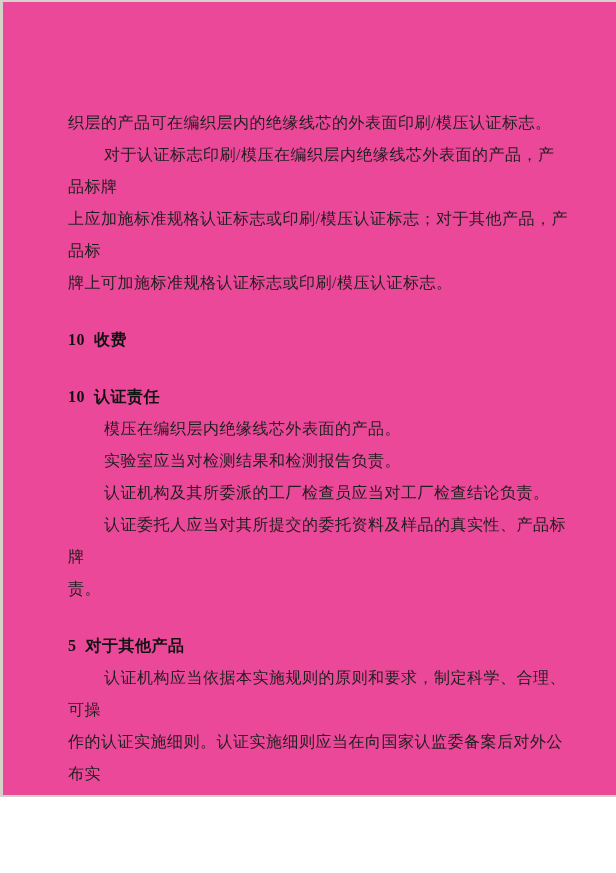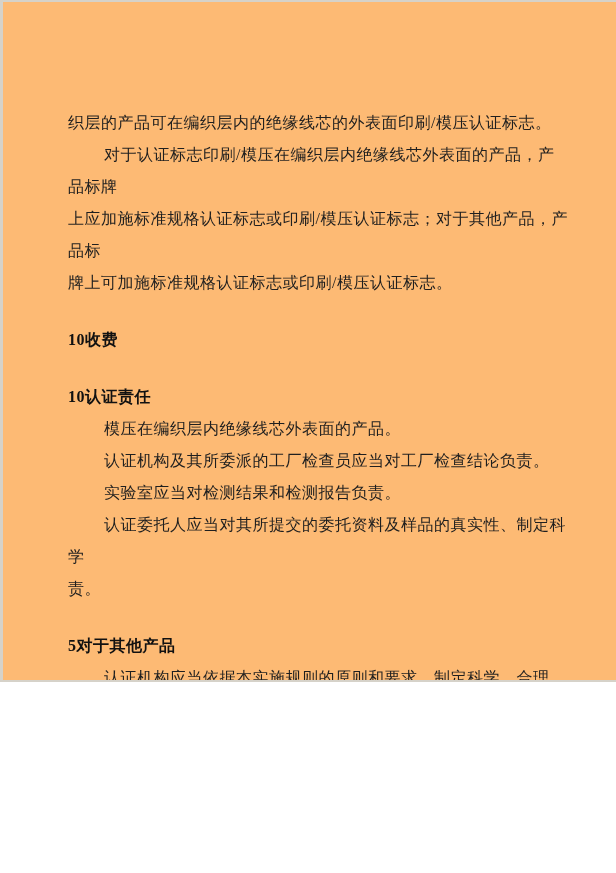--- a/index.html
+++ b/index.html
@@ -4,22 +4,22 @@
 <style>
   html, body {
     margin: 0;
     padding: 0;
     background: #ffffff;
   }
   .page {
     position: relative;
     box-sizing: border-box;
     width: 616px;
-    height: 682px;
-    background: #fdba74;
+    height: 797px;
+    background: #ec4899;
     border-top: 2px solid #d6d2c9;
     border-left: 3px solid #d6d2c9;
     border-bottom: 2px solid #d6d2c9;
     overflow: hidden;
     font-family: "Liberation Serif", "DejaVu Serif", serif;
     color: #1f1f1f;
   }
   .content {
     position: absolute;
     top: 105px;
@@ -40,20 +40,21 @@
   .section-heading {
     margin: 25px 0 0 0;
     font-size: 16px;
     line-height: 32px;
     font-weight: bold;
     color: #111111;
     letter-spacing: 0.5px;
   }
   .section-heading .sec-num {
     display: inline-block;
+    margin-right: 9px;
     font-family: "Liberation Serif", "DejaVu Serif", serif;
   }
   .footer {
     position: absolute;
     top: 806px;
     left: 0;
     width: 613px;
     text-align: left;
     font-size: 13px;
     line-height: 16px;
@@ -75,23 +76,23 @@
 牌上可加施标准规格认证标志或印刷/模压认证标志。</p>
 
     <h2 class="section-heading">
       <span class="sec-num">10</span><span>收费</span>
     </h2>
 
     <h2 class="section-heading">
       <span class="sec-num">10</span><span>认证责任</span>
     </h2>
     <p class="para indent">模压在编织层内绝缘线芯外表面的产品。</p>
+    <p class="para indent">实验室应当对检测结果和检测报告负责。</p>
     <p class="para indent">认证机构及其所委派的工厂检查员应当对工厂检查结论负责。</p>
-    <p class="para indent">实验室应当对检测结果和检测报告负责。</p>
-    <p class="para indent">认证委托人应当对其所提交的委托资料及样品的真实性、制定科学
+    <p class="para indent">认证委托人应当对其所提交的委托资料及样品的真实性、产品标牌
 责。</p>
 
     <h2 class="section-heading">
       <span class="sec-num">5</span><span>对于其他产品</span>
     </h2>
     <p class="para indent">认证机构应当依据本实施规则的原则和要求，制定科学、合理、可操
 作的认证实施细则。认证实施细则应当在向国家认监委备案后对外公布实
 施。认证实施细则应当至少包括以下内容：</p>
 
   </div>

